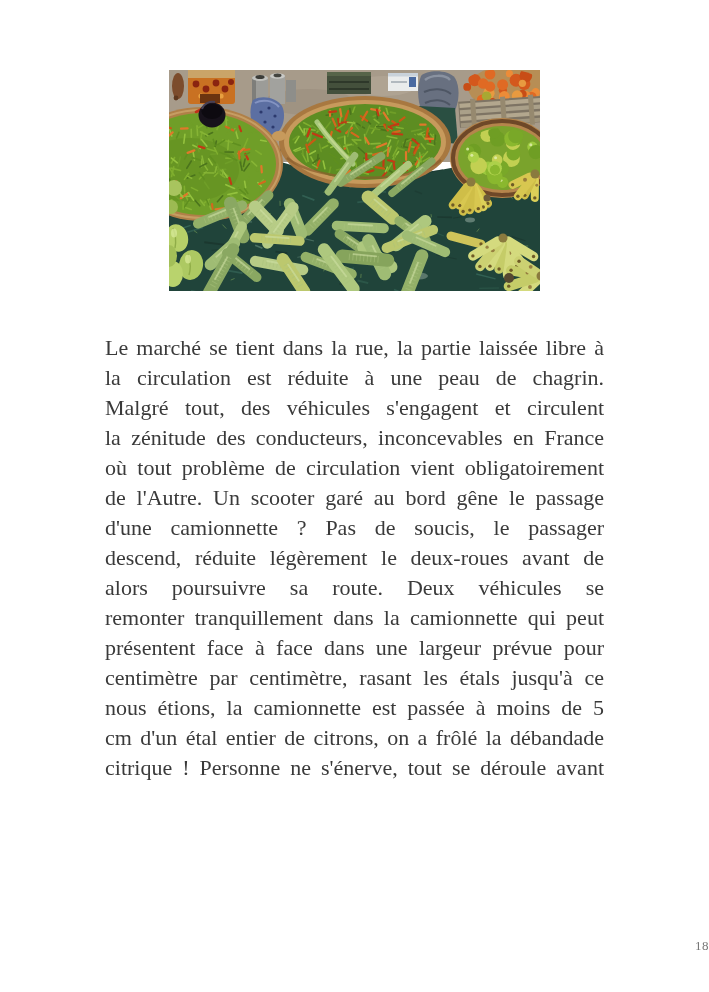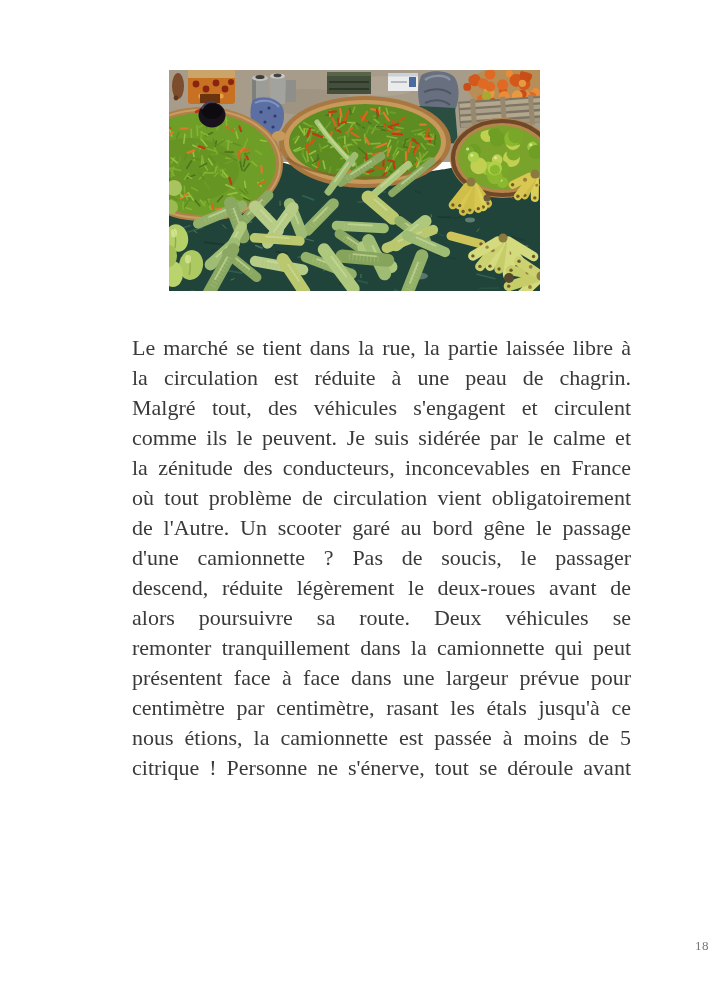--- a/index.html
+++ b/index.html
@@ -9,21 +9,21 @@
     background:#ffffff;
     font-family:"Liberation Serif","DejaVu Serif",serif;
     overflow:hidden;
   }
   .photo{
     position:absolute;left:169px;top:70px;width:371px;height:221px;
   }
   .photo svg{display:block;width:100%;height:100%;}
   .paragraph{
     position:absolute;left:105px;top:333px;width:499px;
-    font-size:22px;line-height:30px;color:#3a3a3a;margin-left:27px;
+    font-size:22px;line-height:30px;color:#3a3a3a;
   }
   .line{
     text-align:justify;
     text-align-last:justify;
     height:30px;overflow:hidden;
   }
   .pagenum{
     position:absolute;left:0;right:0;top:938px;
     text-align:right;font-size:13px;color:#767676;letter-spacing:.5px;
   }
@@ -844,28 +844,28 @@
         </g>
       <circle cx="340" cy="208" r="5" fill="#564830"></circle>
       <circle cx="318" cy="128" r="3.5" fill="#6b5a38"></circle>
     </svg>
   </div>
 
   <div class="paragraph">
       <div class="line">Le marché se tient dans la rue, la partie laissée libre à</div>
       <div class="line">la circulation est réduite à une peau de chagrin.</div>
       <div class="line">Malgré tout, des véhicules s'engagent et circulent</div>
-      <div class="line">comme ils le peuvent. Je suis sidérée par le calme et</div>
       <div class="line">la zénitude des conducteurs, inconcevables en France</div>
       <div class="line">où tout problème de circulation vient obligatoirement</div>
       <div class="line">de l'Autre. Un scooter garé au bord gêne le passage</div>
       <div class="line">d'une camionnette ? Pas de soucis, le passager</div>
       <div class="line">descend, réduite légèrement le deux-roues avant de</div>
       <div class="line">alors poursuivre sa route. Deux véhicules se</div>
       <div class="line">remonter tranquillement dans la camionnette qui peut</div>
       <div class="line">présentent face à face dans une largeur prévue pour</div>
       <div class="line">centimètre par centimètre, rasant les étals jusqu'à ce</div>
       <div class="line">nous étions, la camionnette est passée à moins de 5</div>
+      <div class="line">cm d'un étal entier de citrons, on a frôlé la débandade</div>
       <div class="line">citrique ! Personne ne s'énerve, tout se déroule avant</div>
     </div>
 
   <div class="pagenum">18</div>
 </div>
 
 </body></html>

